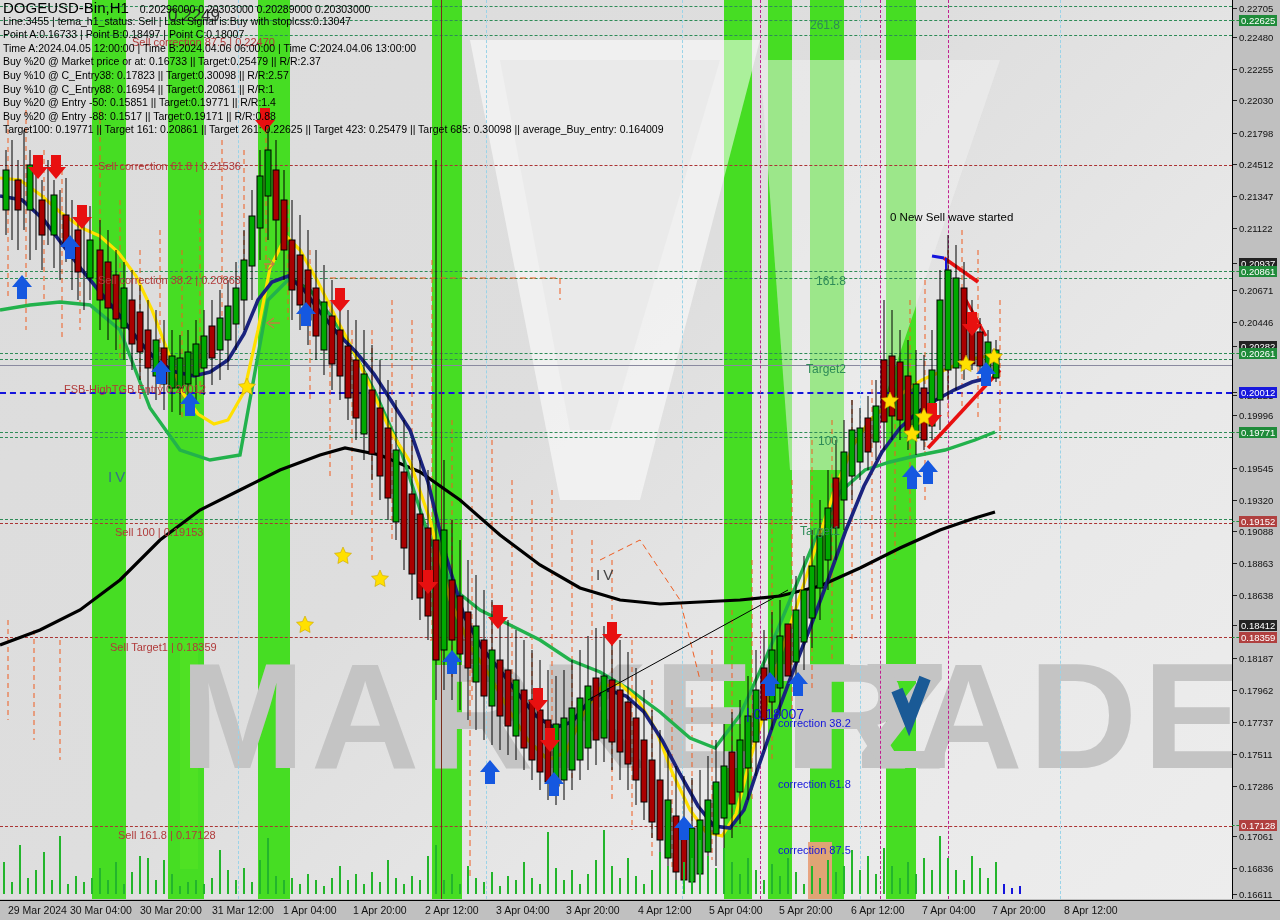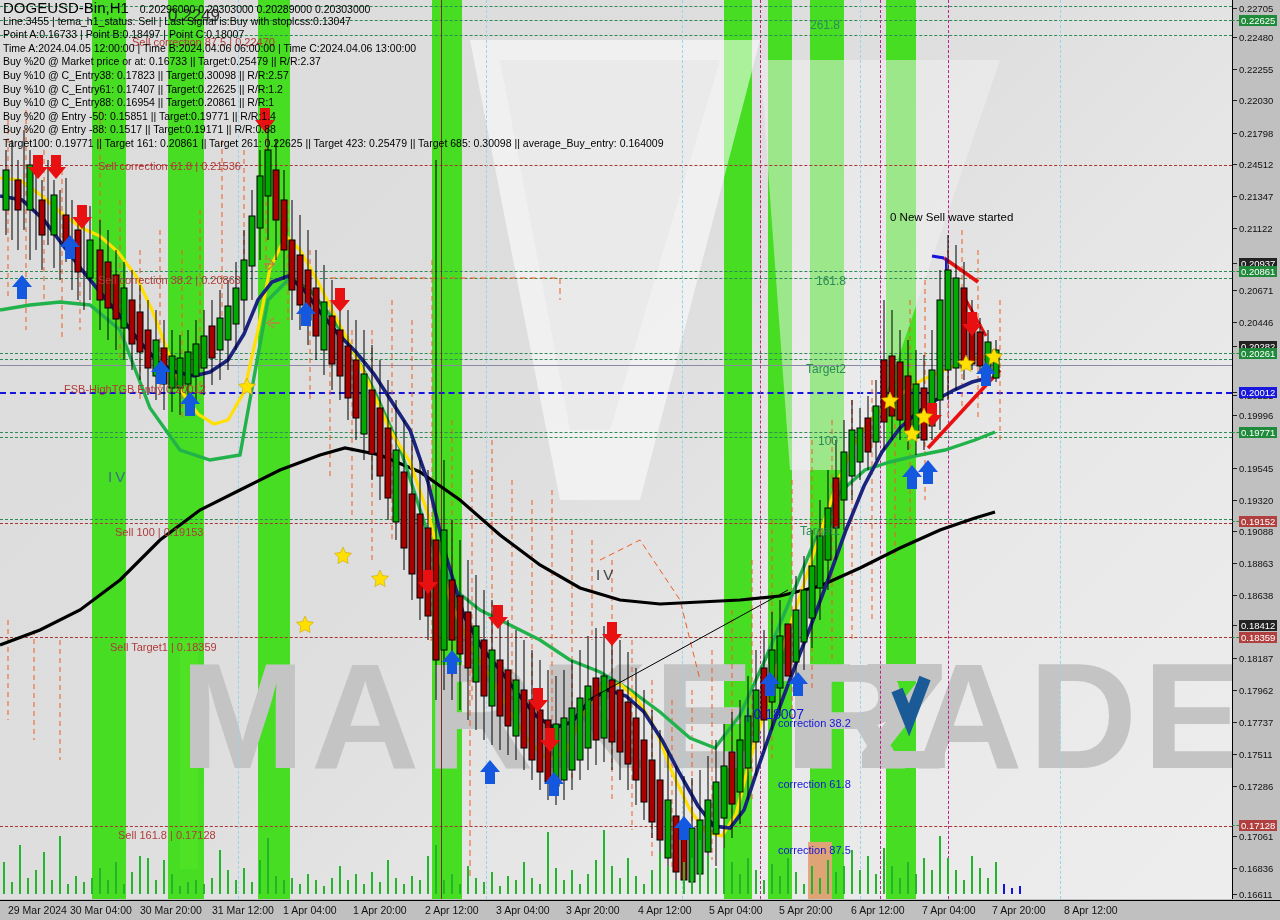--- a/index.html
+++ b/index.html
@@ -517,21 +517,20 @@
     <div id="hdr">
       <div class="row">
         <span id="hdrTitle">DOGEUSD-Bin,H1</span>
         <span class="ohlc" style="margin-left:8px;">0.20296000 0.20303000 0.20289000 0.20303000</span>
       </div>
       <div class="row">Line:3455 | tema_h1_status: Sell | Last Signal is:Buy with stoplcss:0.13047</div>
       <div class="row">Point A:0.16733 | Point B:0.18497 | Point C:0.18007</div>
       <div class="row">Time A:2024.04.05 12:00:00 | Time B:2024.04.06 06:00:00 | Time C:2024.04.06 13:00:00</div>
       <div class="row">Buy %20 @ Market price or at: 0.16733 || Target:0.25479 || R/R:2.37</div>
       <div class="row">Buy %10 @ C_Entry38: 0.17823 || Target:0.30098 || R/R:2.57</div>
-      <div class="row">Buy %10 @ C_Entry61: 0.17407 || Target:0.22625 || R/R:1.2</div>
       <div class="row">Buy %10 @ C_Entry88: 0.16954 || Target:0.20861 || R/R:1</div>
       <div class="row">Buy %20 @ Entry -50: 0.15851 || Target:0.19771 || R/R:1.4</div>
       <div class="row">Buy %20 @ Entry -88: 0.1517 || Target:0.19171 || R/R:0.88</div>
       <div class="row">Target100: 0.19771 || Target 161: 0.20861 || Target 261: 0.22625 || Target 423: 0.25479 || Target 685: 0.30098 || average_Buy_entry: 0.164009</div>
     </div>
   </div>
 
   <div id="axis">
       <div class="tick" style="top: 3px;">
         <i></i>

